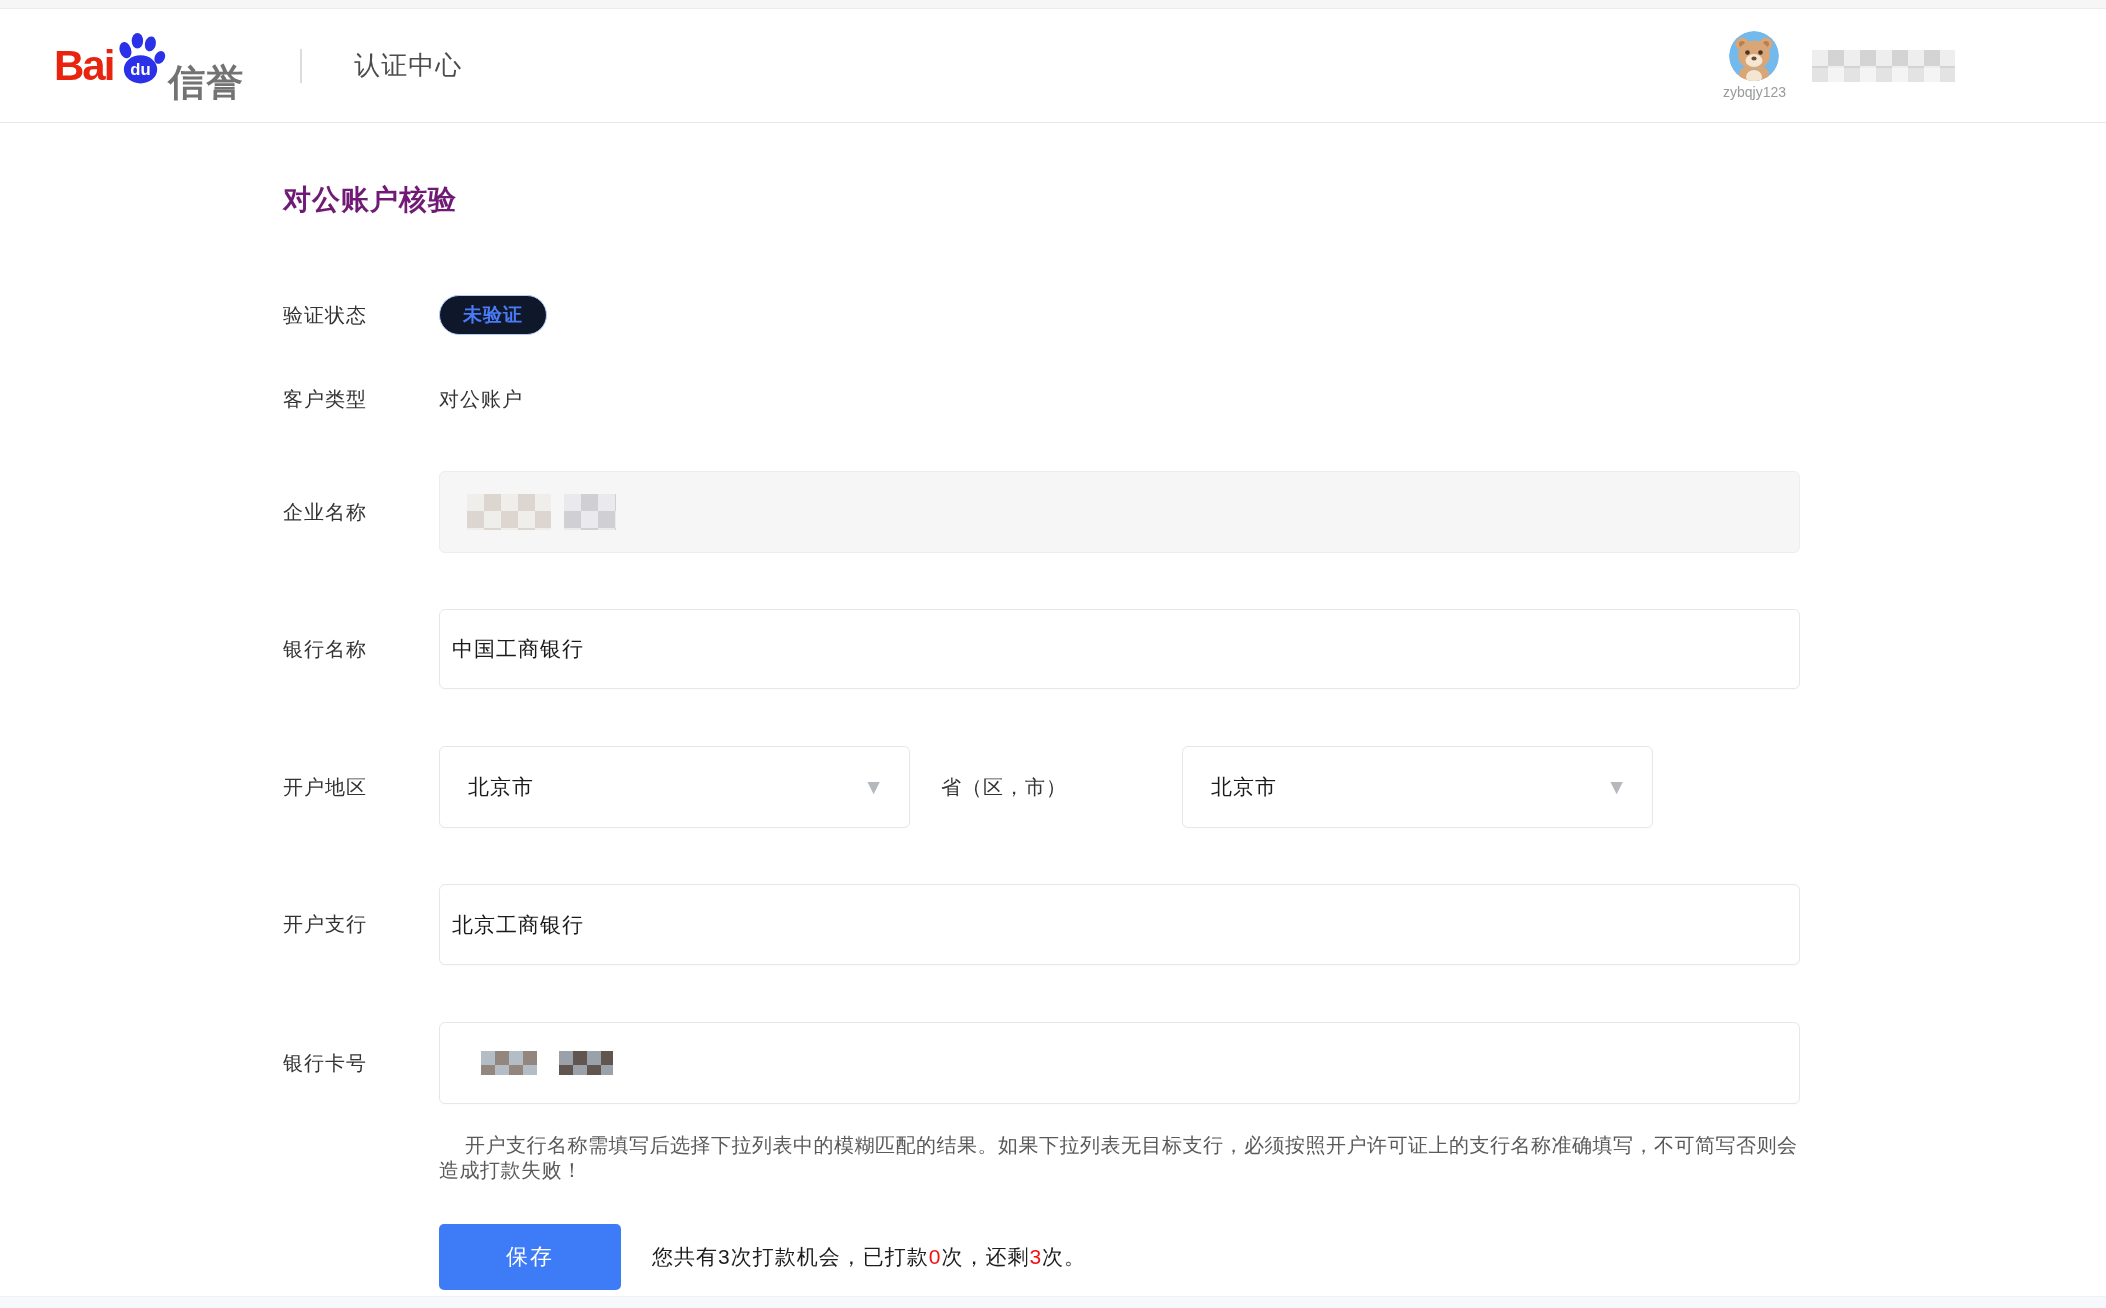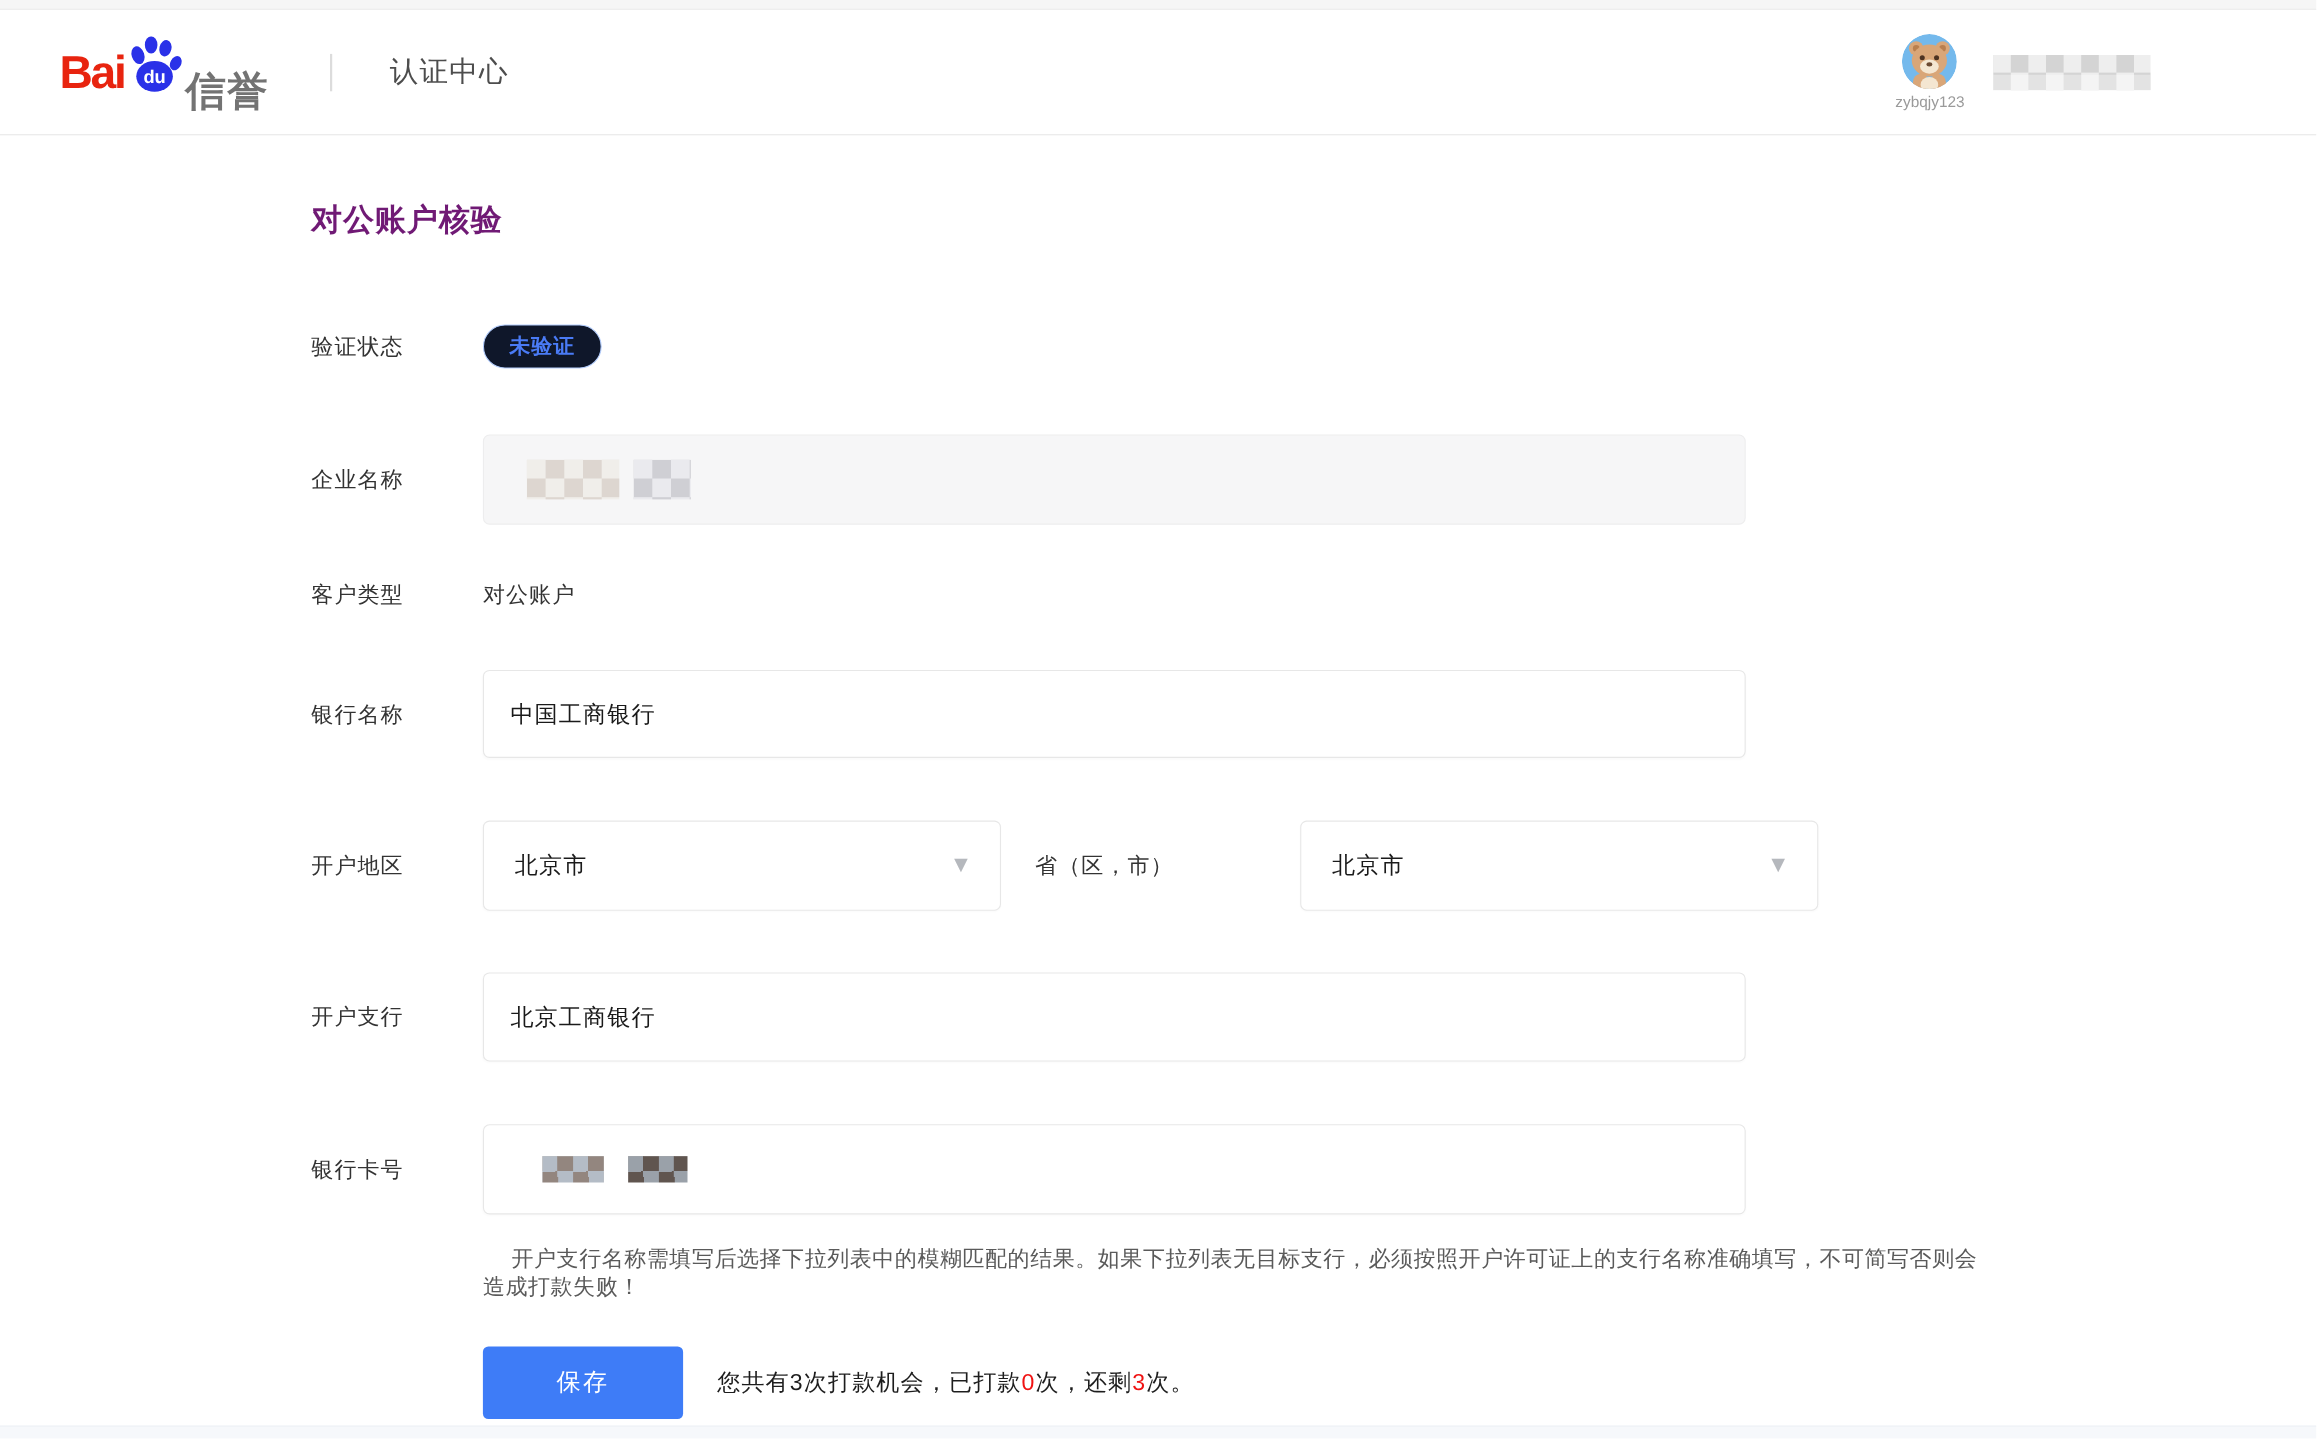--- a/index.html
+++ b/index.html
@@ -91,23 +91,23 @@
     display:inline-flex; align-items:center; justify-content:center;
     height:40px; padding:0 23px;
     border:1px solid #b3cdfd; border-radius:21px;
     color:#4a7bf6; font-size:19px; font-weight:700; letter-spacing:1px;
     background:#0f172a;
   }
 
   .plain-value { font-size:20px; color:#333; letter-spacing:1px; }
 
   .input {
-    width:1148px; height:80px;
+    width:1361px; height:80px;
     border:1px solid #e7e7e7; border-radius:6px; background:#fff;
-    display:flex; align-items:center; padding:0 24px;
+    display:flex; align-items:center; padding:0 12px;
     font-size:21px; color:#1a1a1a; letter-spacing:1px;
     box-shadow:0 1px 2px rgba(0,0,0,0.02);
   }
   .input.disabled { background:#f6f6f7; border-color:#ededee; box-shadow:none; }
   .input.h82 { height:82px; }
 
   .select {
     position:relative;
     width:471px; height:82px;
     border:1px solid #e7e7e7; border-radius:6px; background:#fff;
@@ -188,33 +188,33 @@
 
   <div class="main">
 
     <h1 class="page-title">对公账户核验</h1>
 
     <div class="row row-status">
       <span class="row-label">验证状态</span>
       <span class="badge">未验证</span>
     </div>
 
+    <div class="row row-customer">
+      <span class="row-label">客户类型</span>
+      <span class="plain-value">对公账户</span>
+    </div>
+
     <div class="row row-company">
       <span class="row-label">企业名称</span>
       <div class="input disabled h82">
         <span class="mosaic mosaic-company-a" style="margin-left:15px;"></span>
         <span class="mosaic mosaic-company-b"></span>
       </div>
     </div>
 
-    <div class="row row-customer">
-      <span class="row-label">客户类型</span>
-      <span class="plain-value">对公账户</span>
-    </div>
-
     <div class="row row-bank">
       <span class="row-label">银行名称</span>
       <div class="input">
         <span>中国工商银行</span>
       </div>
     </div>
 
     <div class="row row-region">
       <span class="row-label">开户地区</span>
       <div class="select">

